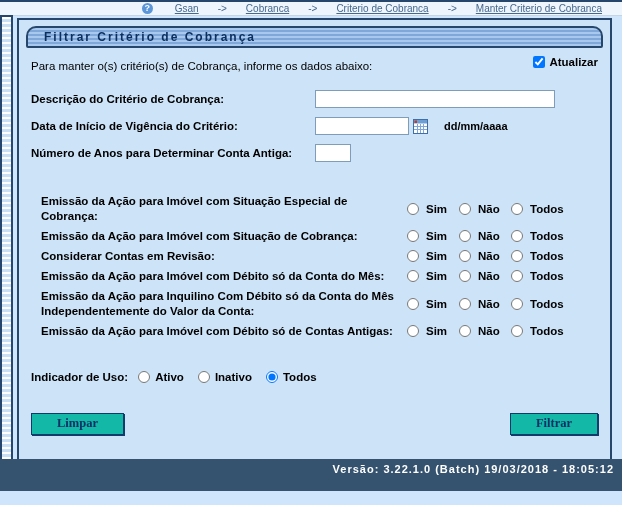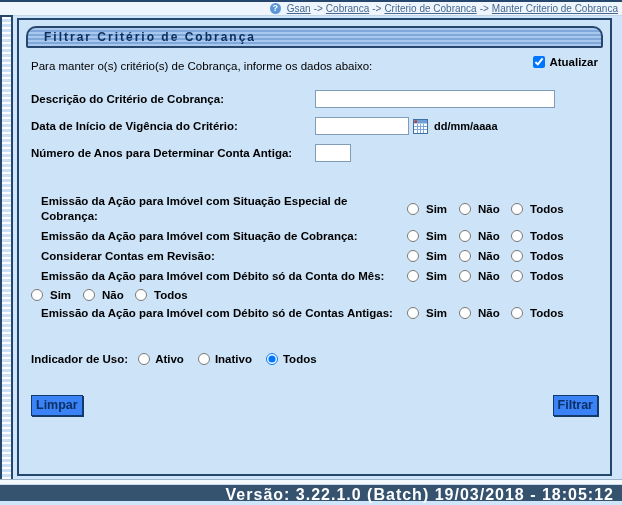--- a/index.html
+++ b/index.html
@@ -18,21 +18,21 @@
     position: absolute; left: 0; top: 2px; width: 622px; height: 14px;
     background: #eef5fc; border-bottom: 1px solid #c3d6e8;
     display: flex; justify-content: flex-end; align-items: center;
     font-size: 10px; padding-right: 2px; white-space: nowrap;
   }
   .help-icon {
     display: inline-block; width: 11px; height: 11px; border-radius: 50%;
     background: #5b96d8; color: #fff; font-size: 9px; font-weight: bold;
     text-align: center; line-height: 11px; margin-right: 4px; cursor: pointer;
   }
-  .crumb { color: #46688e; text-decoration: underline; cursor: pointer; margin: 0 2px; }
+  .crumb { color: #46688e; text-decoration: underline; cursor: pointer; margin: 0 18px; }
   .sep { color: #46688e; margin: 0 1px; }
 
   
   .left-strip {
     position: absolute; left: 0; top: 15px; width: 13px; height: 466px;
     border: 2px solid #26466b; border-radius: 0 0 2px 2px;
     background: repeating-linear-gradient(180deg, #ffffff 0px, #ffffff 2px, #cae0f4 2px, #cae0f4 5px);
   }
 
   
@@ -58,48 +58,48 @@
   .form-row.first { margin-top: 18px; }
   .flabel { width: 284px; flex-shrink: 0; font-weight: bold; font-size: 11.5px; color: #000; }
   .text-input {
     height: 18px; border: 1px solid #7f9db9; background: #fff;
     font-size: 11px; padding: 1px 3px; font-family: "Liberation Sans", sans-serif;
   }
   .text-input.wide { width: 240px; }
   .text-input.date { width: 94px; }
   .text-input.tiny { width: 36px; }
   .calendar-icon { margin-left: 4px; cursor: pointer; display: inline-flex; }
-  .hint { margin-left: 6px; font-size: 11px; color: #000; font-weight: bold; }
+  .hint { margin-left: 16px; font-size: 11px; color: #000; font-weight: bold; }
 
   .radio-section { margin-top: 32px; }
   .radio-row { display: flex; align-items: center; margin-top: 5px; }
   .rlabel { width: 376px; flex-shrink: 0; font-weight: bold; font-size: 11.5px; line-height: 1.3; color: #000; padding-left: 10px; }
   .opts { display: flex; align-items: center; }
   .opt { display: flex; align-items: center; width: 52px; cursor: pointer; }
   .opt.last { width: 70px; }
   .opt input { width: 12px; height: 12px; margin: 0 7px 0 0; }
   .opt .olabel { font-weight: bold; font-size: 11.5px; }
 
   .indicador-row { margin-top: 32px; display: flex; align-items: center; }
   .indicador-row .ilabel { font-weight: bold; font-size: 11.5px; margin-right: 10px; }
   .indicador-row .opt { width: auto; margin-right: 14px; }
   .indicador-row .opt input { margin-right: 5px; }
 
   .buttons-row { margin-top: 30px; display: flex; justify-content: space-between; }
   .btn {
-    background: #3b82f6; border: 1px solid #123a6b; box-shadow: 1px 1px 0 #123a6b;
-    color: #0b3068; font-weight: bold; font-size: 12.5px; padding: 2px 4px 3px;
-    font-family: Liberation Sans, sans-serif; cursor: pointer;
+    background: #14b8a6; border: 1px solid #123a6b; box-shadow: 1px 1px 0 #123a6b;
+    color: #0b3068; font-weight: bold; font-size: 12.5px; padding: 2px 25px 3px;
+    font-family: Liberation Serif, serif; cursor: pointer;
   }
 
   
   .pre-footer { position: absolute; left: 0; right: 0; bottom: 20px; height: 6px; background: #f4f9fe; border-top: 1px solid #9fb6cc; border-bottom: 1px solid #c9dbec; }
   .footer {
-    position: absolute; left: 0; right: 0; bottom: 4px; height: 16px;
-    background: #35536f; color: #ffffff; font-weight: bold; font-size: 16px;
+    position: absolute; left: 0; right: 0; bottom: 14px; height: 32px;
+    background: #35536f; color: #ffffff; font-weight: bold; font-size: 11px;
     letter-spacing: 1px; text-align: right; line-height: 20px; padding-right: 8px;
   }
 </style>
 </head>
 <body>
 
 <div class="screen">
 
   <div class="topline"></div>
 
@@ -223,20 +223,21 @@
                 <span class="olabel">Não</span>
               </label>
             <label class="opt last">
                 <input type="radio" name="r3" style="">
                 <span class="olabel">Todos</span>
               </label>
           </span>
         </div>
 
         <div class="radio-row">
+          <span class="rlabel">Emissão da Ação para Inquilino Com Débito só da Conta do Mês Independentemente do Valor da Conta:</span>
           <span class="opts">
             <label class="opt">
                 <input type="radio" name="r4" style="">
                 <span class="olabel">Sim</span>
               </label>
             <label class="opt">
                 <input type="radio" name="r4" style="">
                 <span class="olabel">Não</span>
               </label>
             <label class="opt last">

